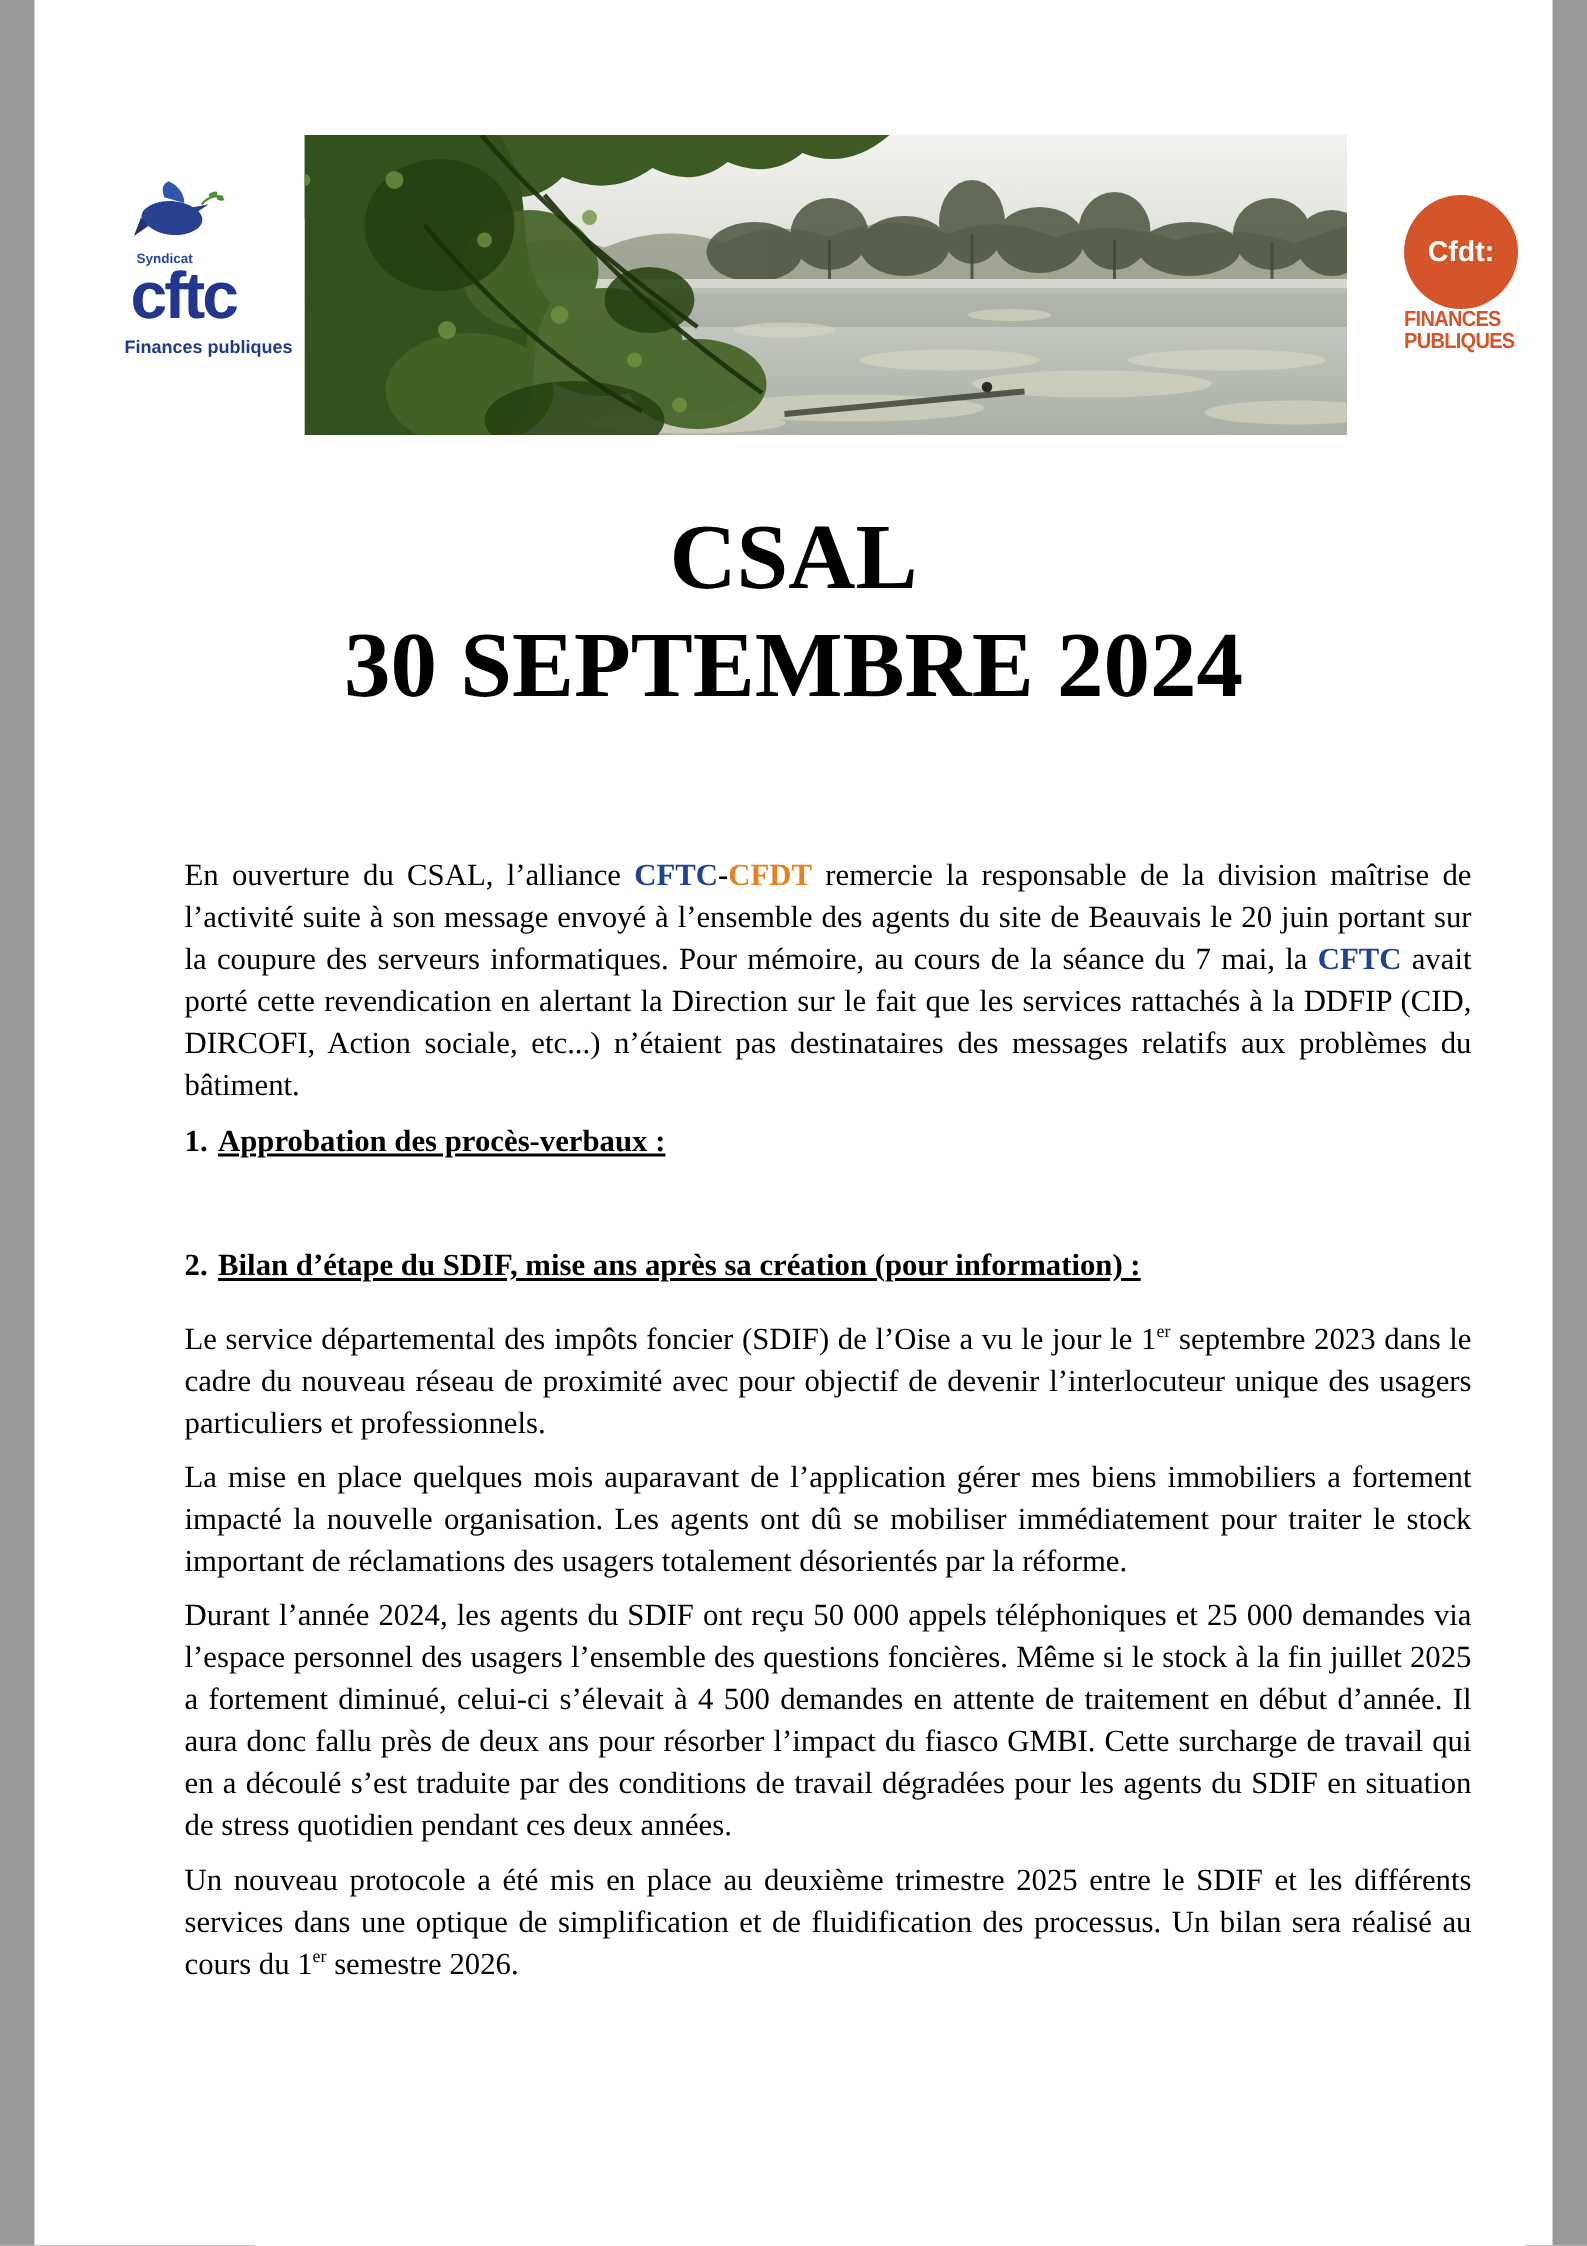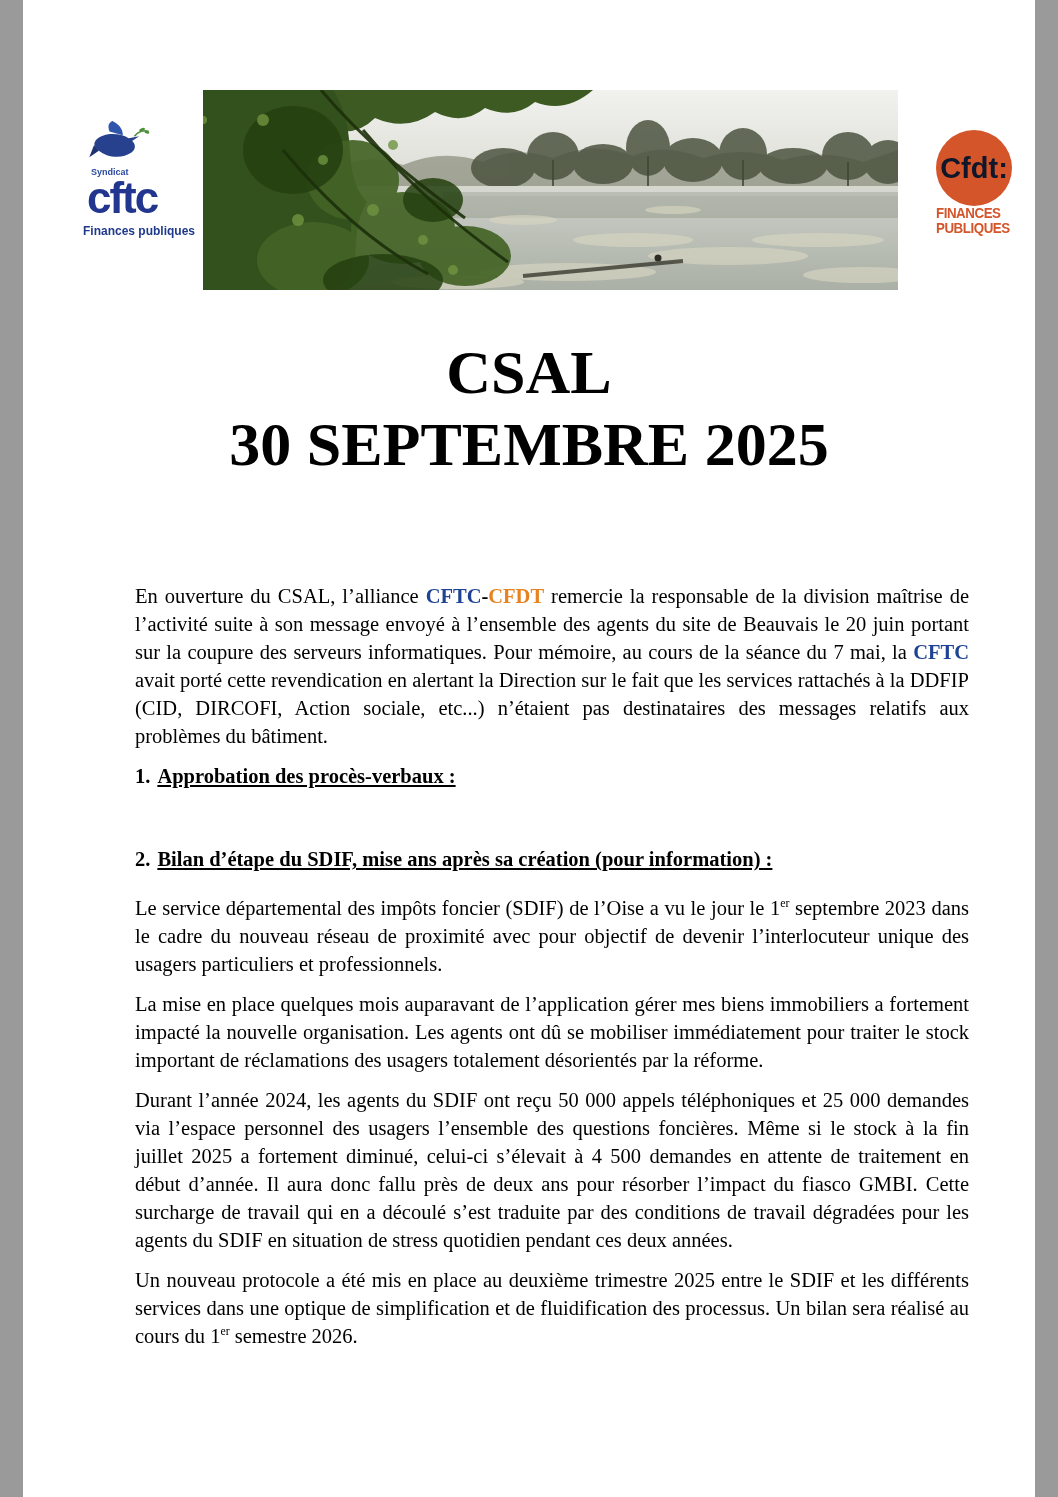--- a/index.html
+++ b/index.html
@@ -31,40 +31,40 @@
     position:absolute; left:180px; top:90px; width:695px; height:200px;
   }
   .photo svg { display:block; width:100%; height:100%; }
 
   .cfdt-logo {
     position:absolute; left:905px; top:130px; width:95px;
     font-family:"Liberation Sans", sans-serif; line-height:1;
   }
   .cfdt-circle {
     width:76px; height:76px; border-radius:50%;
-    background:#d5552a; color:#0f172a;
-    font-weight:bold; font-size:29px; letter-spacing:0;
+    background:#d5552a; color:#ffffff;
+    font-weight:bold; font-size:19px; letter-spacing:0;
     display:flex; align-items:center; justify-content:center;
     margin-left:8px;
   }
   .cfdt-sub { color:#d5552a; font-weight:bold; font-size:14.5px;
     letter-spacing:-0.5px; line-height:1.02; margin-left:8px; transform:scaleX(0.92); transform-origin:left; }
   .cfdt-sub:first-of-type { margin-top:8px; }
 
   
   .title-block { position:absolute; top:336px; left:0; width:100%; text-align:center; }
   .title-line { font-size:62px; font-weight:bold; line-height:72px; }
   .subtitle { font-size:34px; font-weight:bold; margin-top:18px; }
 
   
   .body {
     position:absolute; left:100px; top:570px; width:858px;
     font-size:20.5px; line-height:28px; text-align:justify;
   }
-  .body p { margin:12px; }
+  .body p { margin:0; }
   .b { font-weight:bold; }
   .cftc-txt { color:#1f4394; font-weight:bold; }
   .cfdt-txt { color:#e8821e; font-weight:bold; }
   .heading { font-weight:bold; }
   .h-num { margin-right:7px; }
   .h-underline { text-decoration:underline; }
   sup { font-size:0.58em; line-height:0; }
 
   .mt-h1  { margin-top:9px  !important; }
   .mt-p2  { margin-top:25px !important; }
@@ -176,21 +176,21 @@
   </div>
 
   <div class="cfdt-logo">
     <div class="cfdt-circle">Cfdt:</div>
     <div class="cfdt-sub">FINANCES</div>
     <div class="cfdt-sub">PUBLIQUES</div>
   </div>
 
   <div class="title-block">
     <div class="title-line">CSAL</div>
-    <div class="title-line">30 SEPTEMBRE 2025</div>
+    <div class="title-line">30 SEPTEMBRE 2024</div>
   </div>
 
   <div class="body">
 
     <p><span>En ouverture du CSAL, l’alliance </span><span class="cftc-txt">CFTC</span><span class="b">-</span><span class="cfdt-txt">CFDT</span><span> remercie la responsable de la division maîtrise de l’activité suite à son message envoyé à l’ensemble des agents du site de Beauvais le 20 juin portant sur la coupure des serveurs informatiques. Pour mémoire, au cours de la séance du 7 mai, la </span><span class="cftc-txt">CFTC</span><span> avait porté cette revendication en alertant la Direction sur le fait que les services rattachés à la DDFIP (CID, DIRCOFI, Action sociale, etc...) n’étaient pas destinataires des messages relatifs aux problèmes du bâtiment.</span></p>
 
     <p class="heading mt-h1"><span class="h-num">1.</span><span class="h-underline">Approbation des procès-verbaux :</span></p>
 
 
     <p class="heading mt-h2"><span class="h-num">2.</span><span class="h-underline">Bilan d’étape du SDIF, mise ans après sa création (pour information) :</span></p>

